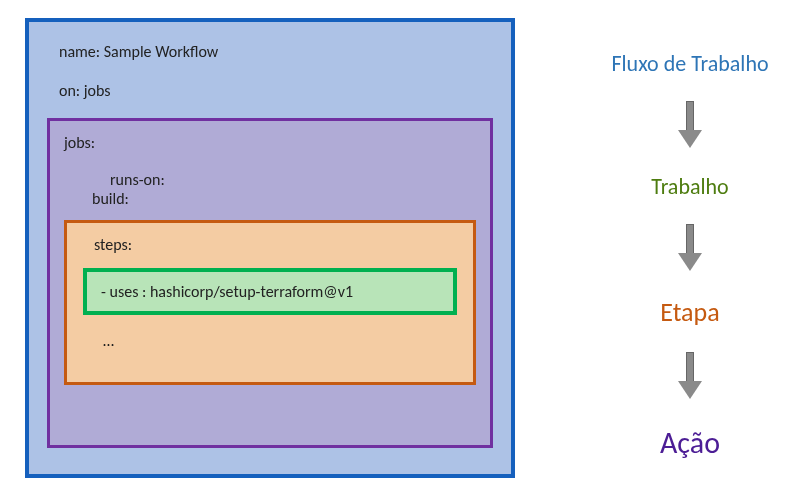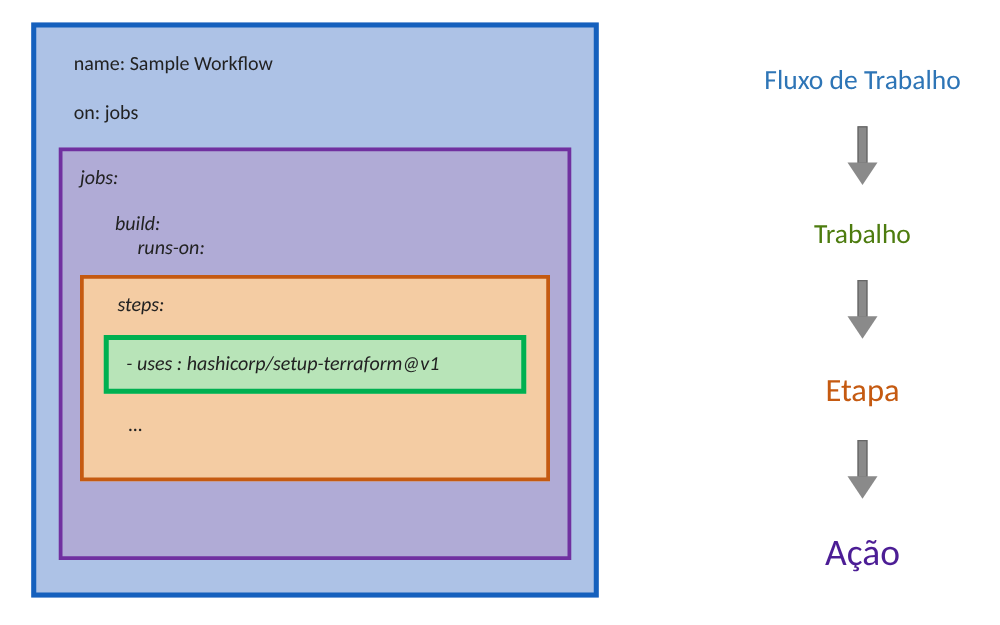--- a/index.html
+++ b/index.html
@@ -7,21 +7,21 @@
       font-family: Calibri, Arial, sans-serif;
       width: 800px;
       height: 500px;
       background: #fff;
       position: relative;
     }
     .workflow-box {
       position: absolute;
       left: 25px;
       top: 18px;
-      width: 454px;
+      width: 490px;
       height: 460px;
       background: #adc2e6;
       border: 4px solid #1560bd;
       padding: 20px 18px 18px 18px;
     }
     .workflow-label {
       font-size: 16px;
       color: #222;
       margin-left: 12px;
     }
@@ -30,21 +30,20 @@
       color: #222;
       margin-top: 20px;
       margin-left: 12px;
     }
     .jobs-box {
       margin-top: 18px;
       background: #b0abd6;
       border: 3px solid #7030a0;
       padding: 12px 14px 14px 14px;
       height: 330px;
-      font-style: italic;
     }
     .jobs-label {
       font-size: 16px;
       color: #222;
     }
     .build-block {
       margin-top: 18px;
       margin-left: 28px;
       font-size: 16px;
       color: #222;
@@ -123,22 +122,22 @@
 </head>
 <body>
 
 <div class="workflow-box">
   <div class="workflow-label">name: Sample Workflow</div>
   <div class="on-label">on: jobs</div>
 
   <div class="jobs-box">
     <div class="jobs-label">jobs:</div>
     <div class="build-block">
+      <div style="margin-left:18px;">runs-on:</div>
       <div>build:</div>
-      <div style="margin-left:18px;">runs-on:</div>
     </div>
 
     <div class="steps-box">
       <div class="steps-label">steps:</div>
 
       <div class="action-box">
         <div class="action-text">- uses : hashicorp/setup-terraform@v1</div>
       </div>
 
       <div class="dots">…</div>

